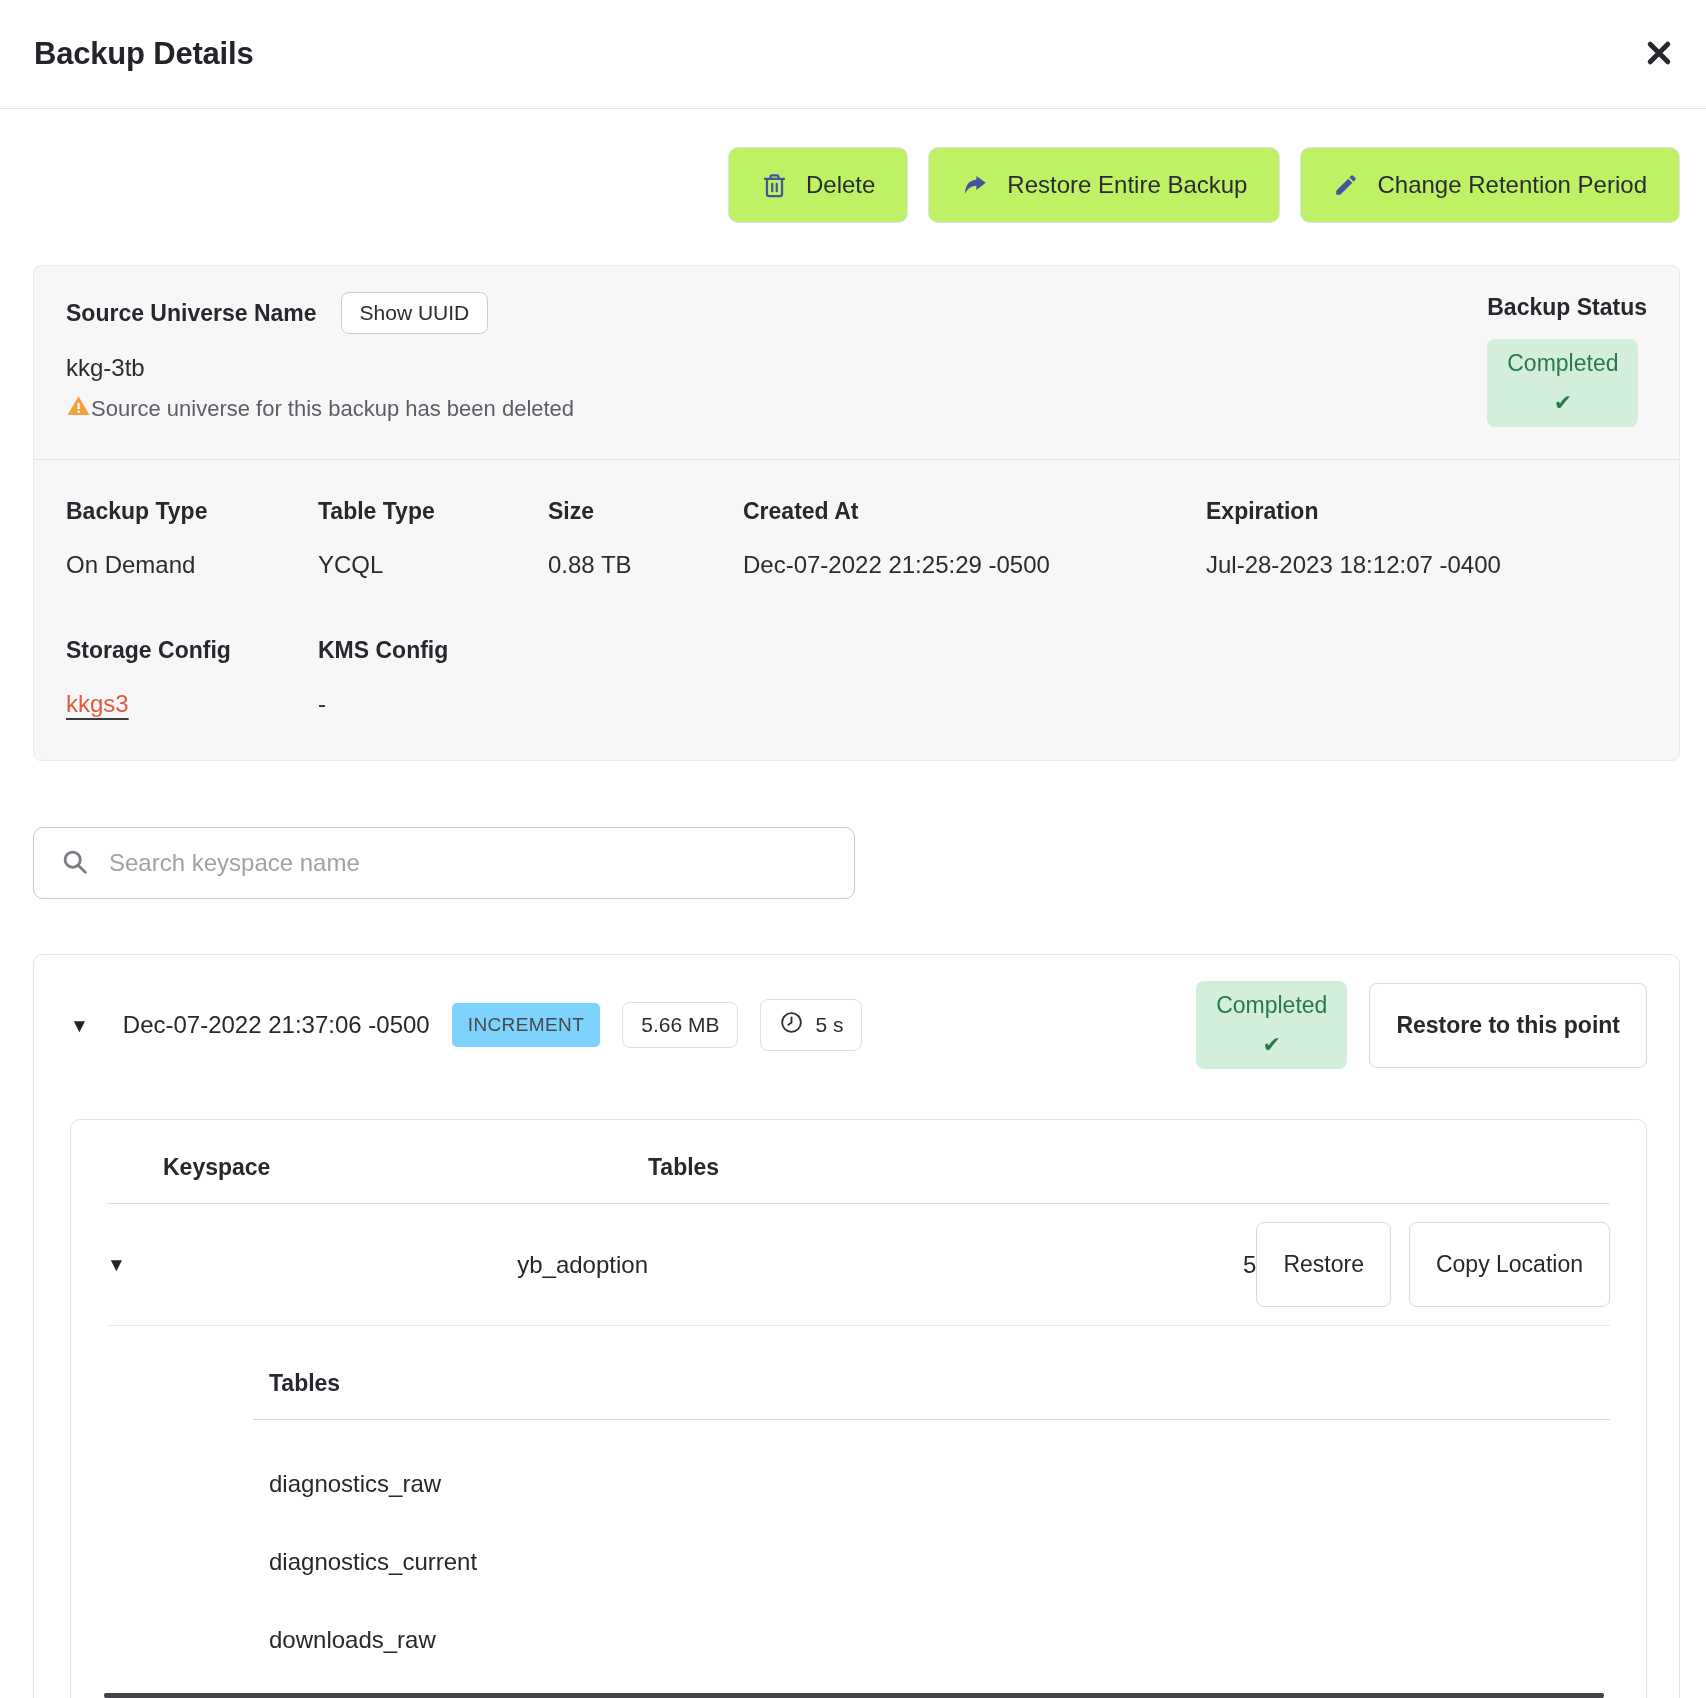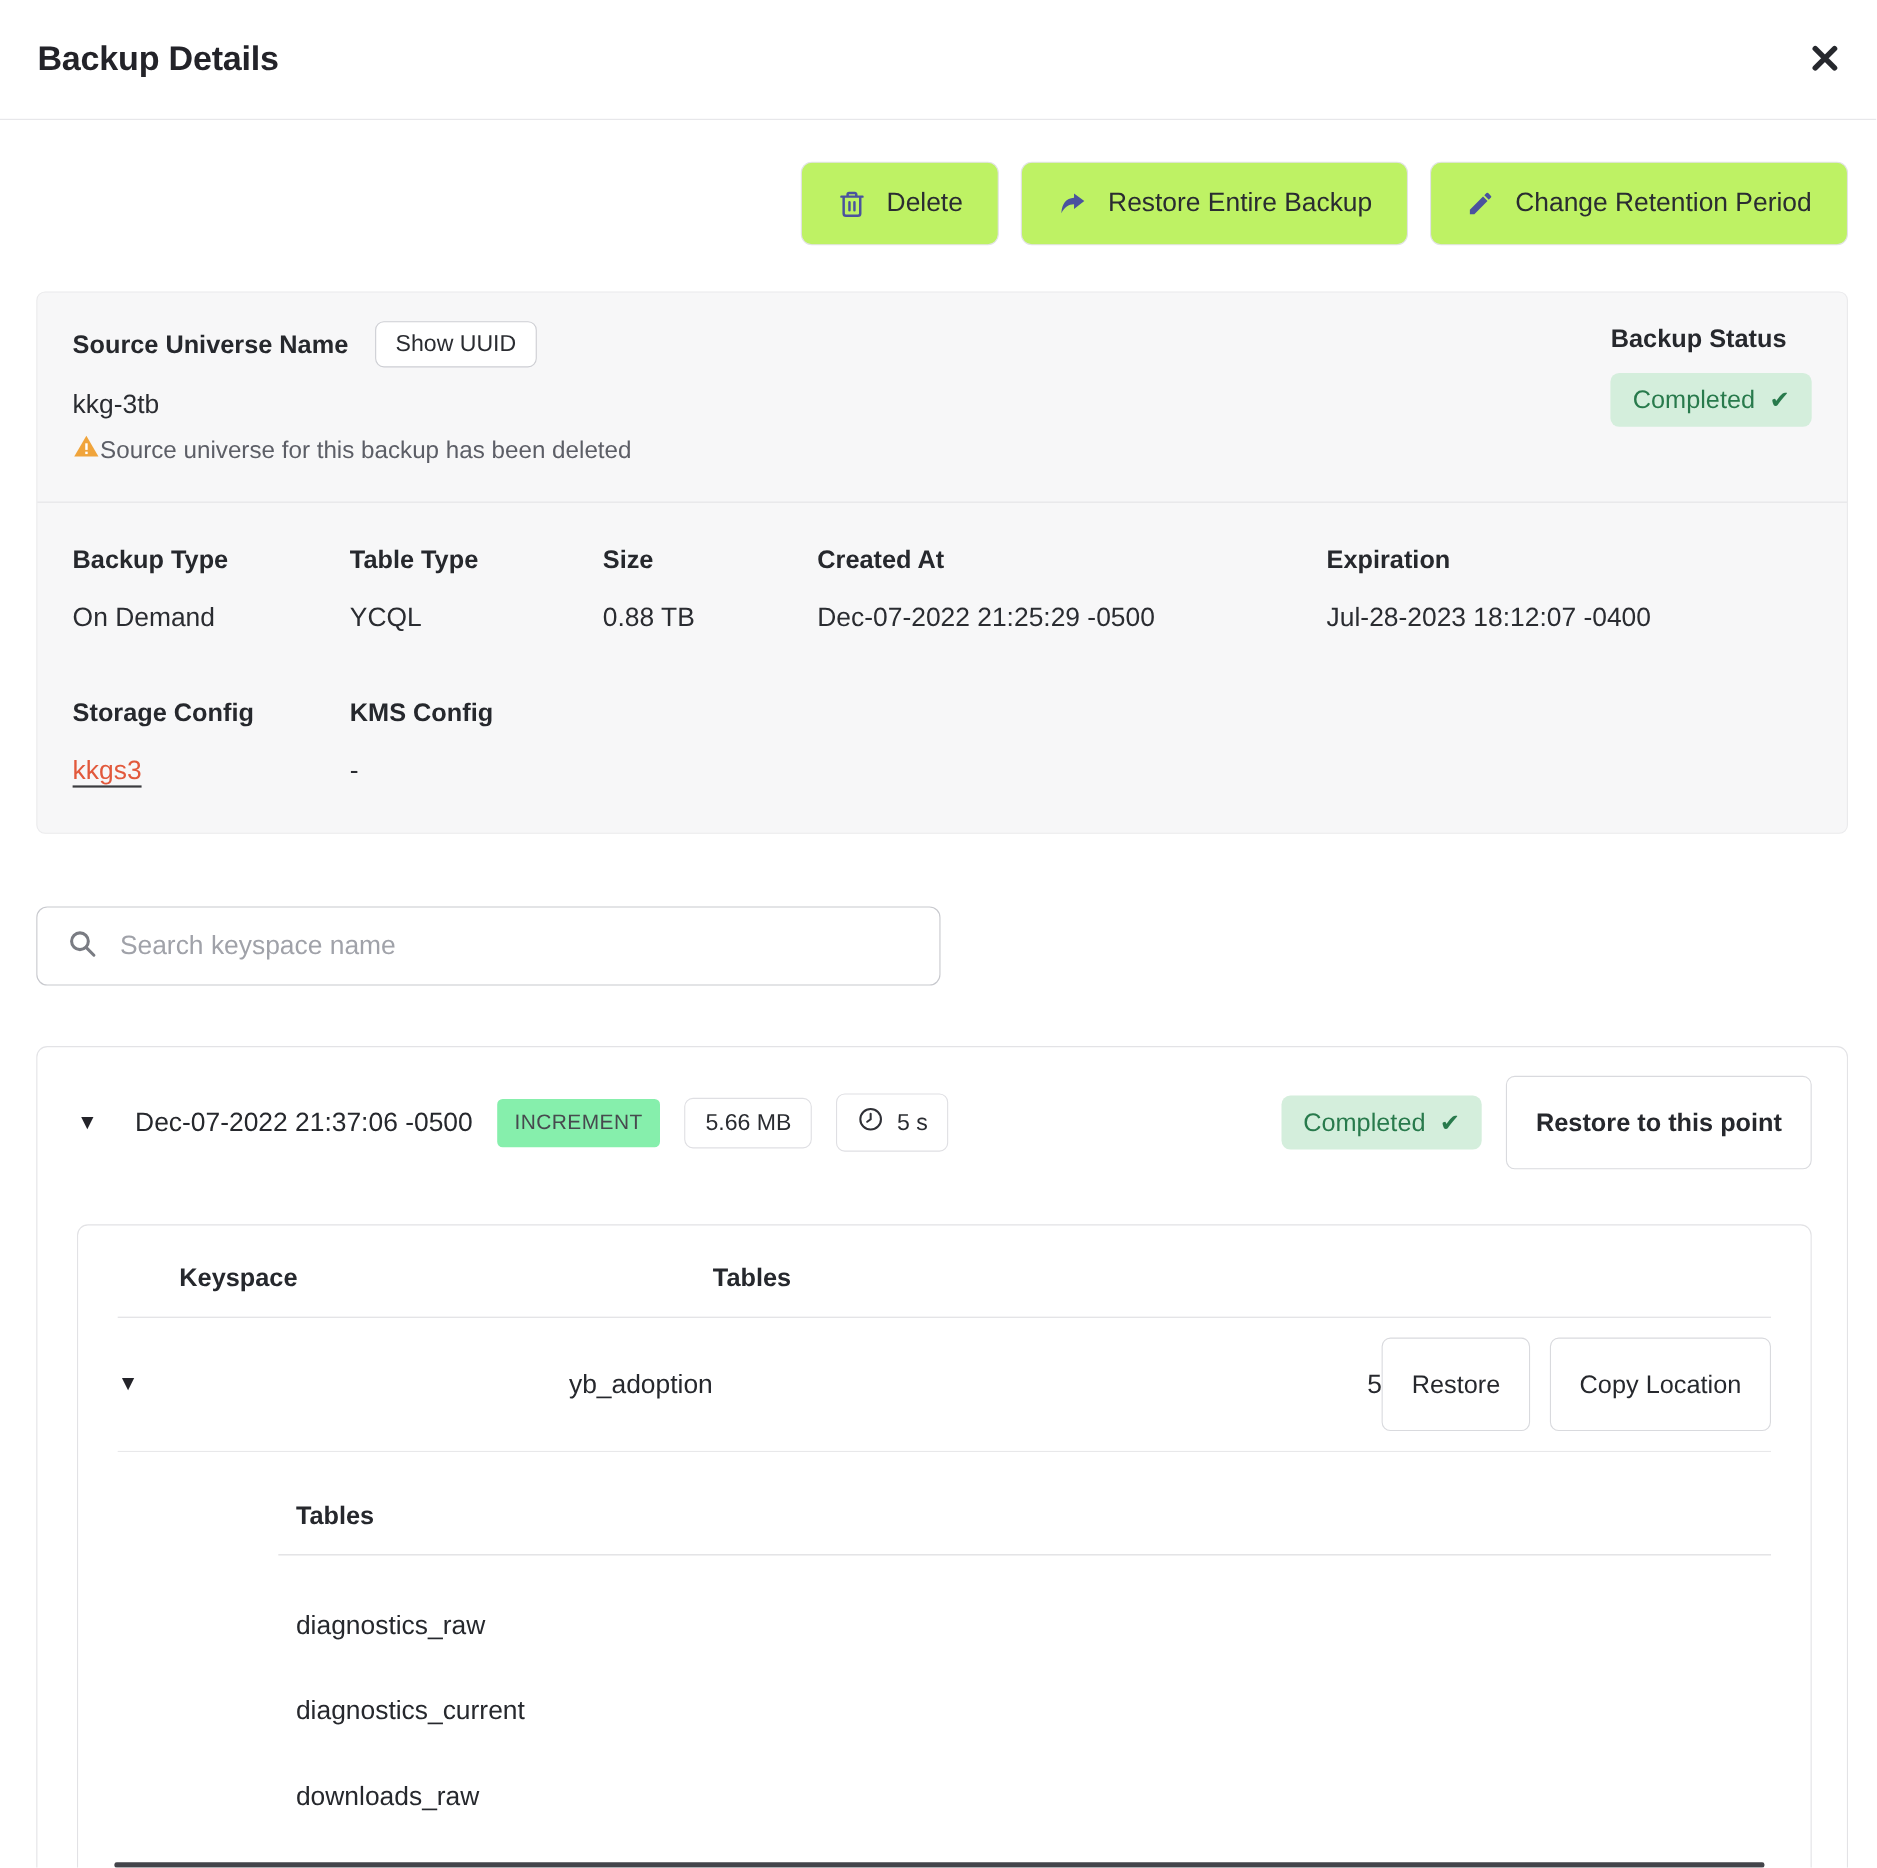--- a/index.html
+++ b/index.html
@@ -34,21 +34,21 @@
   .row1 { display:flex; align-items:center; }
   .lbl { font-weight:700; font-size:23px; color:#26282D; }
   .uuid-btn { margin-left:24px; background:#fff; border:1px solid #CDCED3; border-radius:8px;
               padding:8px 18px; font-size:21px; color:#2A2C31; cursor:pointer; font-family:inherit; }
   .uni-name { margin-top:20px; font-size:24px; color:#2A2C31; }
   .warn-row { margin-top:12px; display:flex; align-items:center; 
               font-size:22px; color:#5C5E66; }
   .col-right { display:flex; flex-direction:column; align-items:flex-start; padding-top:2px; }
   .badge { margin-top:18px; display:inline-flex; align-items:center; gap:13px;
            background:#D4EEDC; color:#287A4C; font-size:23px;
-           padding:11px 20px; border-radius:8px; white-space:nowrap; }
+           padding:11px 20px; border-radius:8px; white-space:nowrap;flex-direction:column; }
   .badge .check { font-size:22px; }
   .h-div { height:1px; background:#E3E3E6; }
 
   .panel-bottom { padding:38px 32px 42px 32px; }
   .fields-grid { display:grid; grid-template-columns:252px 230px 195px 463px 1fr; }
   .fields-grid.second { grid-template-columns:252px 1fr; margin-top:58px; }
   .field .val { margin-top:26px; font-size:24px; color:#2A2C31; font-weight:400; }
   .link { color:#E2593C; text-decoration:underline; text-decoration-color:#3b3c40;
           text-underline-offset:6px; cursor:pointer; display:inline-block; }
 
@@ -62,21 +62,21 @@
   
   .inc-card { margin-top:55px; border:1px solid #E3E3E6; border-radius:10px;
               padding:26px 32px 0 36px; min-height:880px; }
   .inc-header { display:flex; align-items:center; }
   .caret { font-size:19px; color:#232329; cursor:pointer; line-height:1; }
   .inc-header .caret { margin-right:34px; }
   .ts { font-size:24px; color:#26282D; }
   .chip { display:inline-flex; align-items:center; gap:11px; margin-left:22px;
           font-size:21px; color:#2A2C31; border:1px solid #DFDFE3; border-radius:8px;
           padding:10px 18px; background:#fff; white-space:nowrap; }
-  .chip.gray { background:#86efac; border:none; color:#47494E; font-size:19px;
+  .chip.gray { background:#7dd3fc; border:none; color:#47494E; font-size:19px;
                letter-spacing:0.4px; border-radius:5px; padding:11px 16px; font-weight:500; }
   .spacer { flex:1; }
   .inc-header .badge { margin-top:0; }
   .btn { background:#fff; border:1px solid #D9DADE; border-radius:8px; font-size:23px;
          color:#26282D; padding:28px 26px; cursor:pointer; font-family:inherit; white-space:nowrap; }
   .btn.bold { font-weight:700; margin-left:22px; }
 
   
   .inner-card { margin-top:50px; border:1px solid #E2E2E5; border-radius:10px;
                 padding:34px 36px 0 36px; min-height:640px; }

